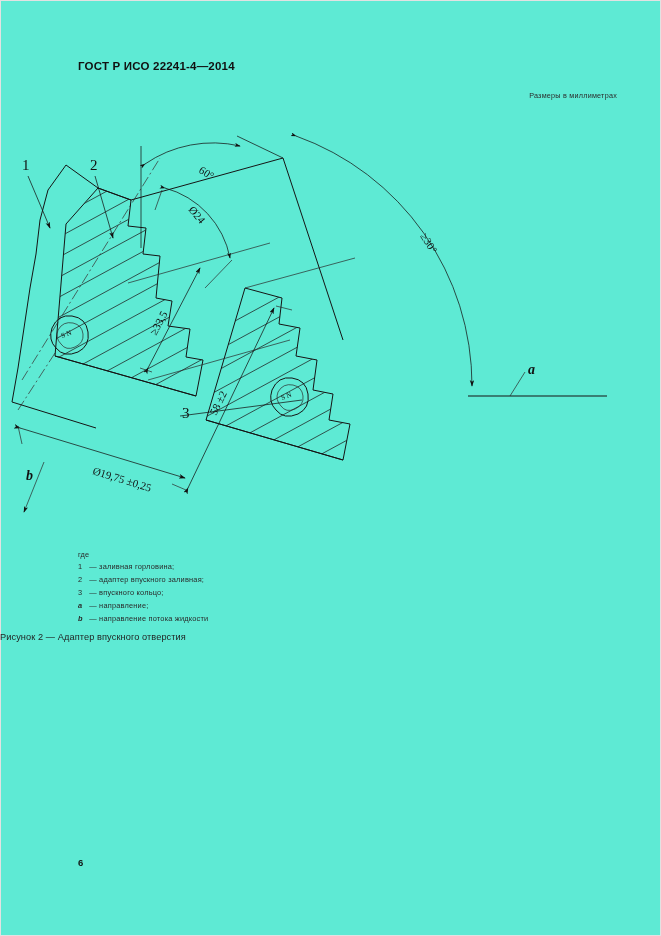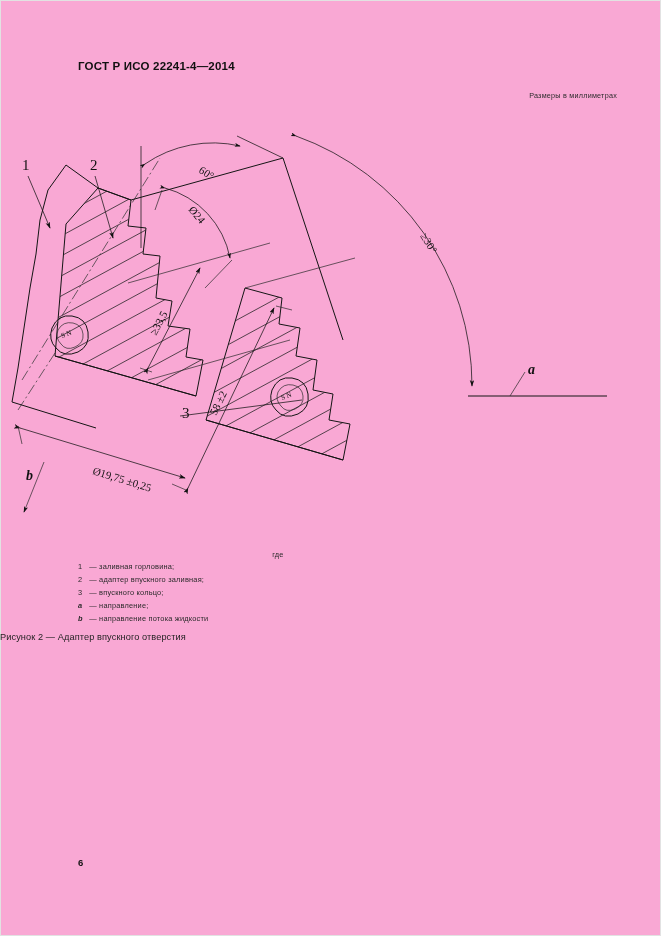--- a/index.html
+++ b/index.html
@@ -8,21 +8,21 @@
     background: #ffffff;
   }
   body {
     font-family: "Liberation Sans", sans-serif;
     color: #1a1a1a;
   }
   #page {
     position: relative;
     width: 661px;
     height: 936px;
-    background: #f9a8d4;
+    background: #5eead4;
     overflow: hidden;
     box-sizing: border-box;
   }
   #page-border {
     position: absolute;
     left: 0; top: 0;
     width: 661px; height: 936px;
     border: 1px solid #e2e2e2;
     box-sizing: border-box;
     pointer-events: none;
@@ -66,21 +66,20 @@
     left: 78px;
     top: 551px;
     width: 400px;
     font-size: 7.4px;
     color: #2a2a2a;
     line-height: 1.0;
   }
   #legend .lg-where {
     margin-bottom: 5px;
     letter-spacing: 0.2px;
-    text-align: center;
   }
   #legend .lg-row {
     margin-bottom: 5.5px;
     letter-spacing: 0.2px;
     white-space: nowrap;
   }
   #legend .lg-key {
     display: inline-block;
     min-width: 9px;
   }

